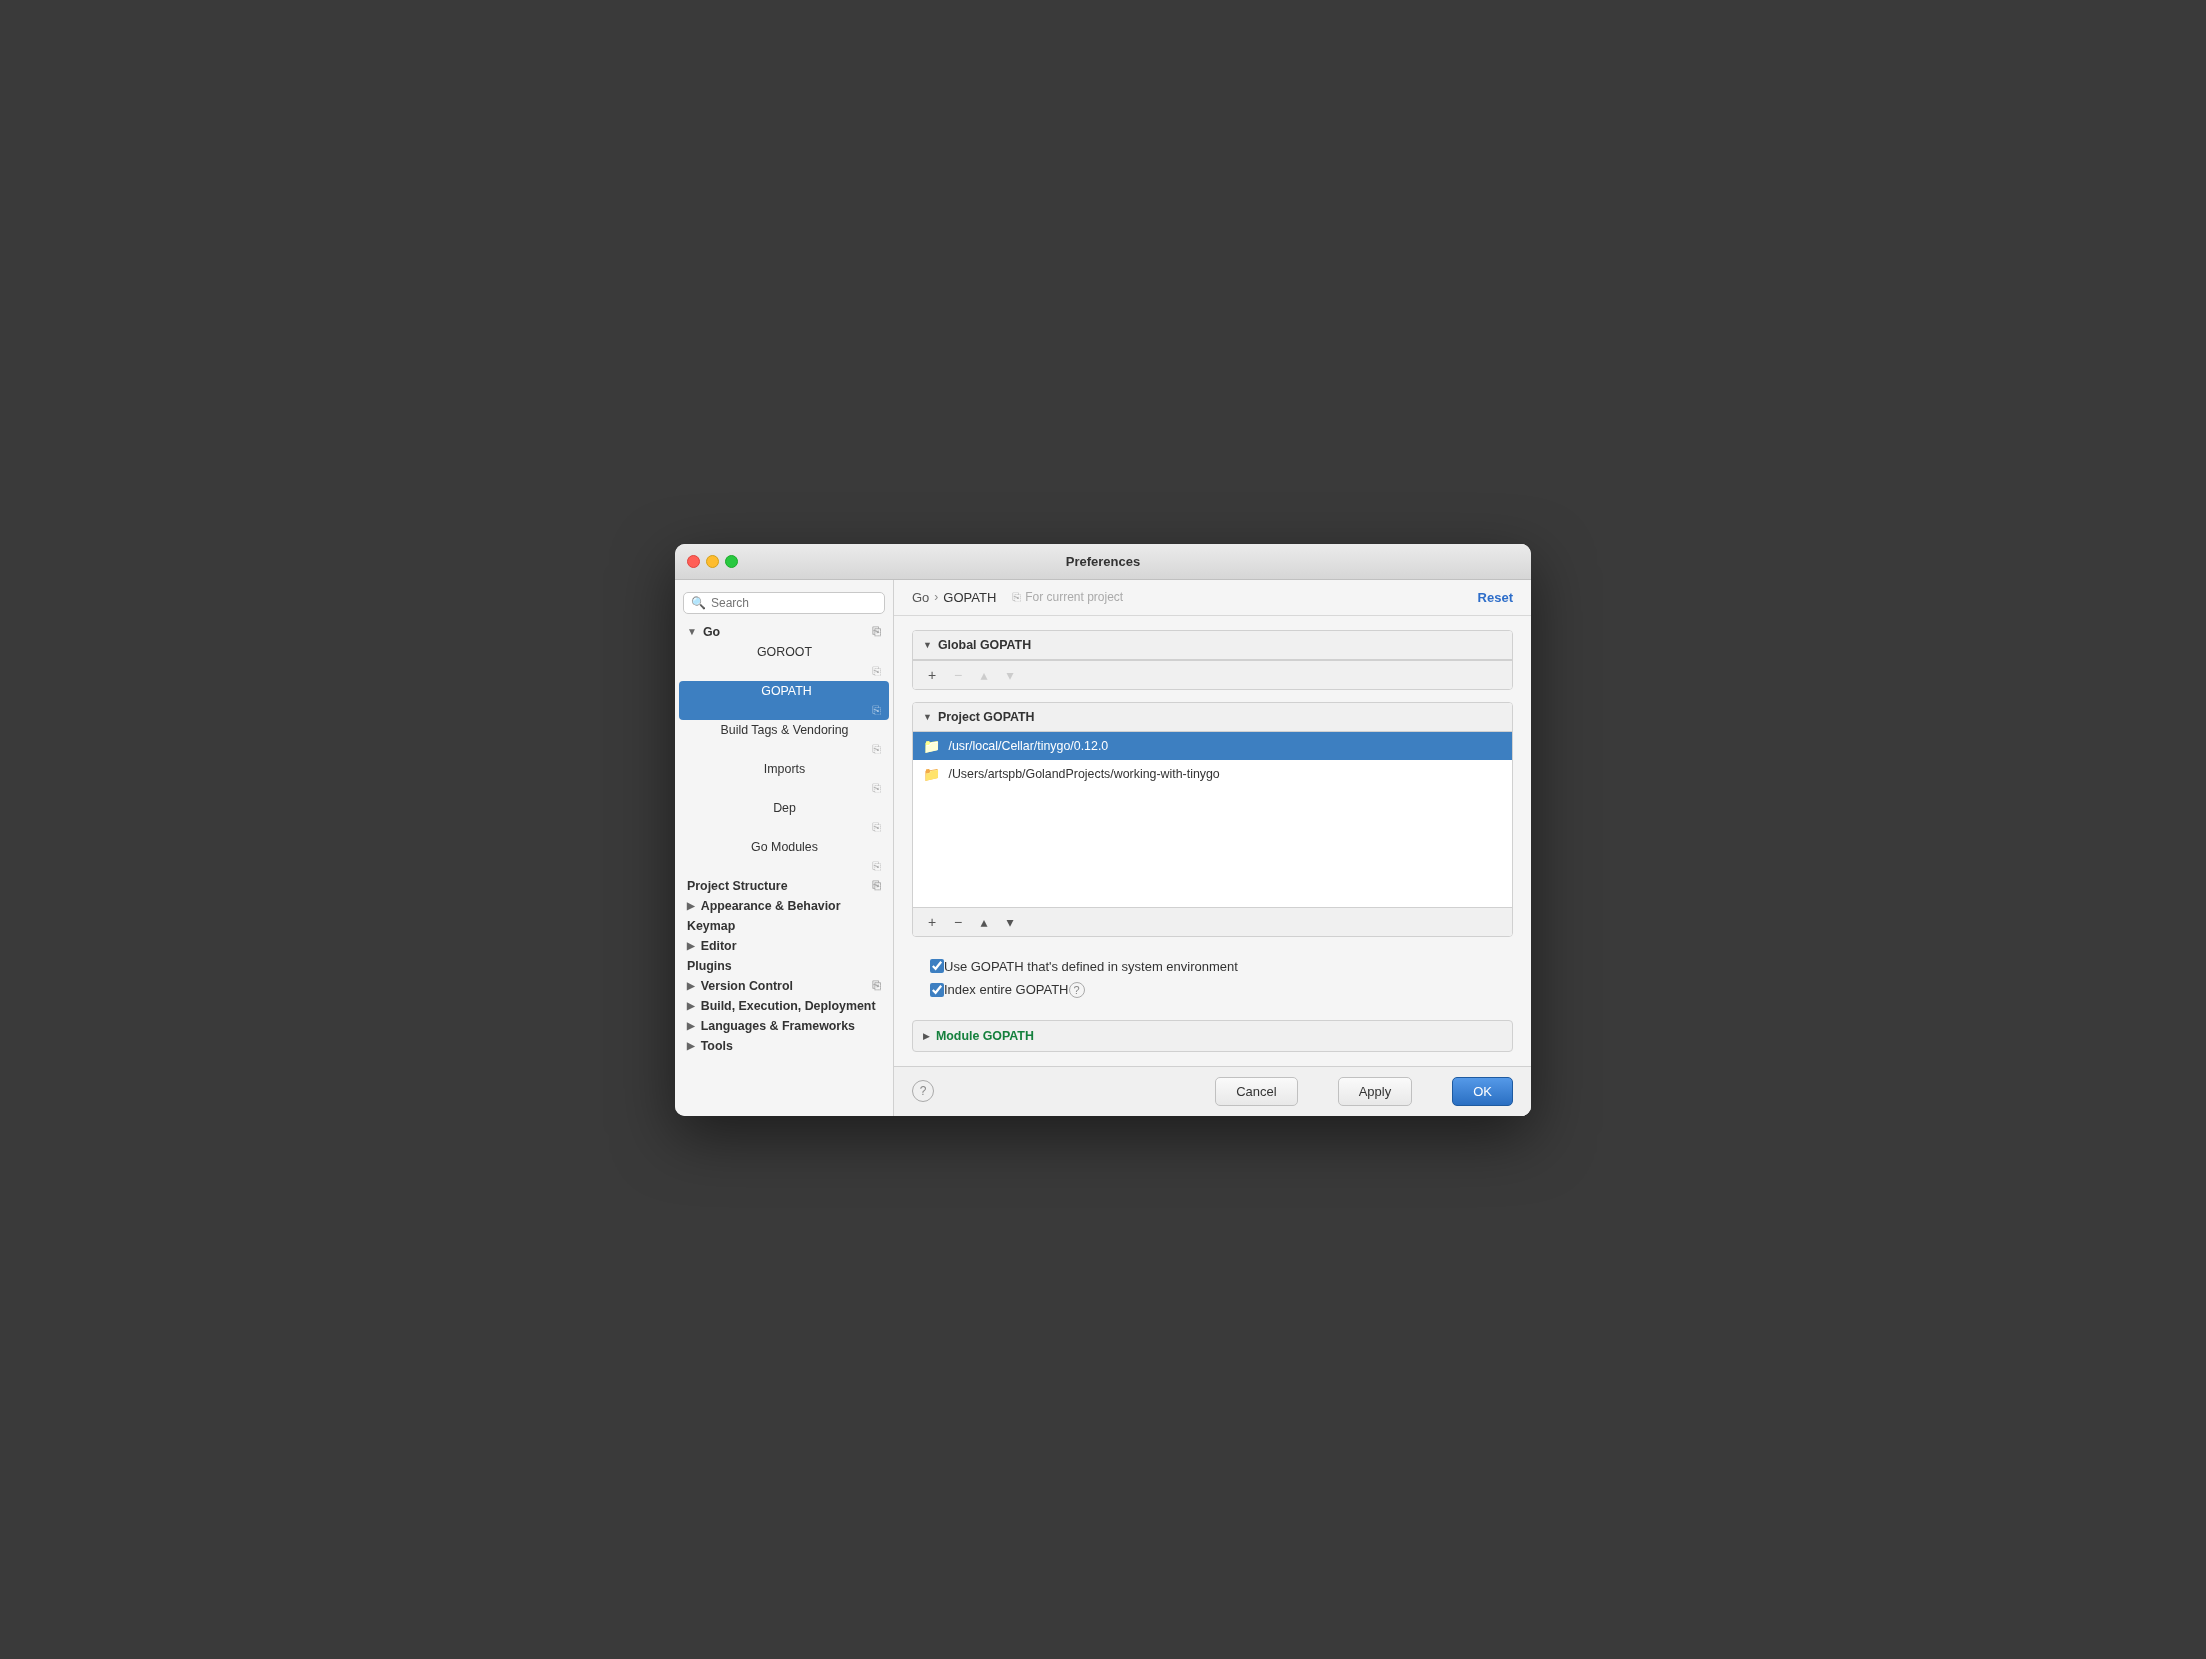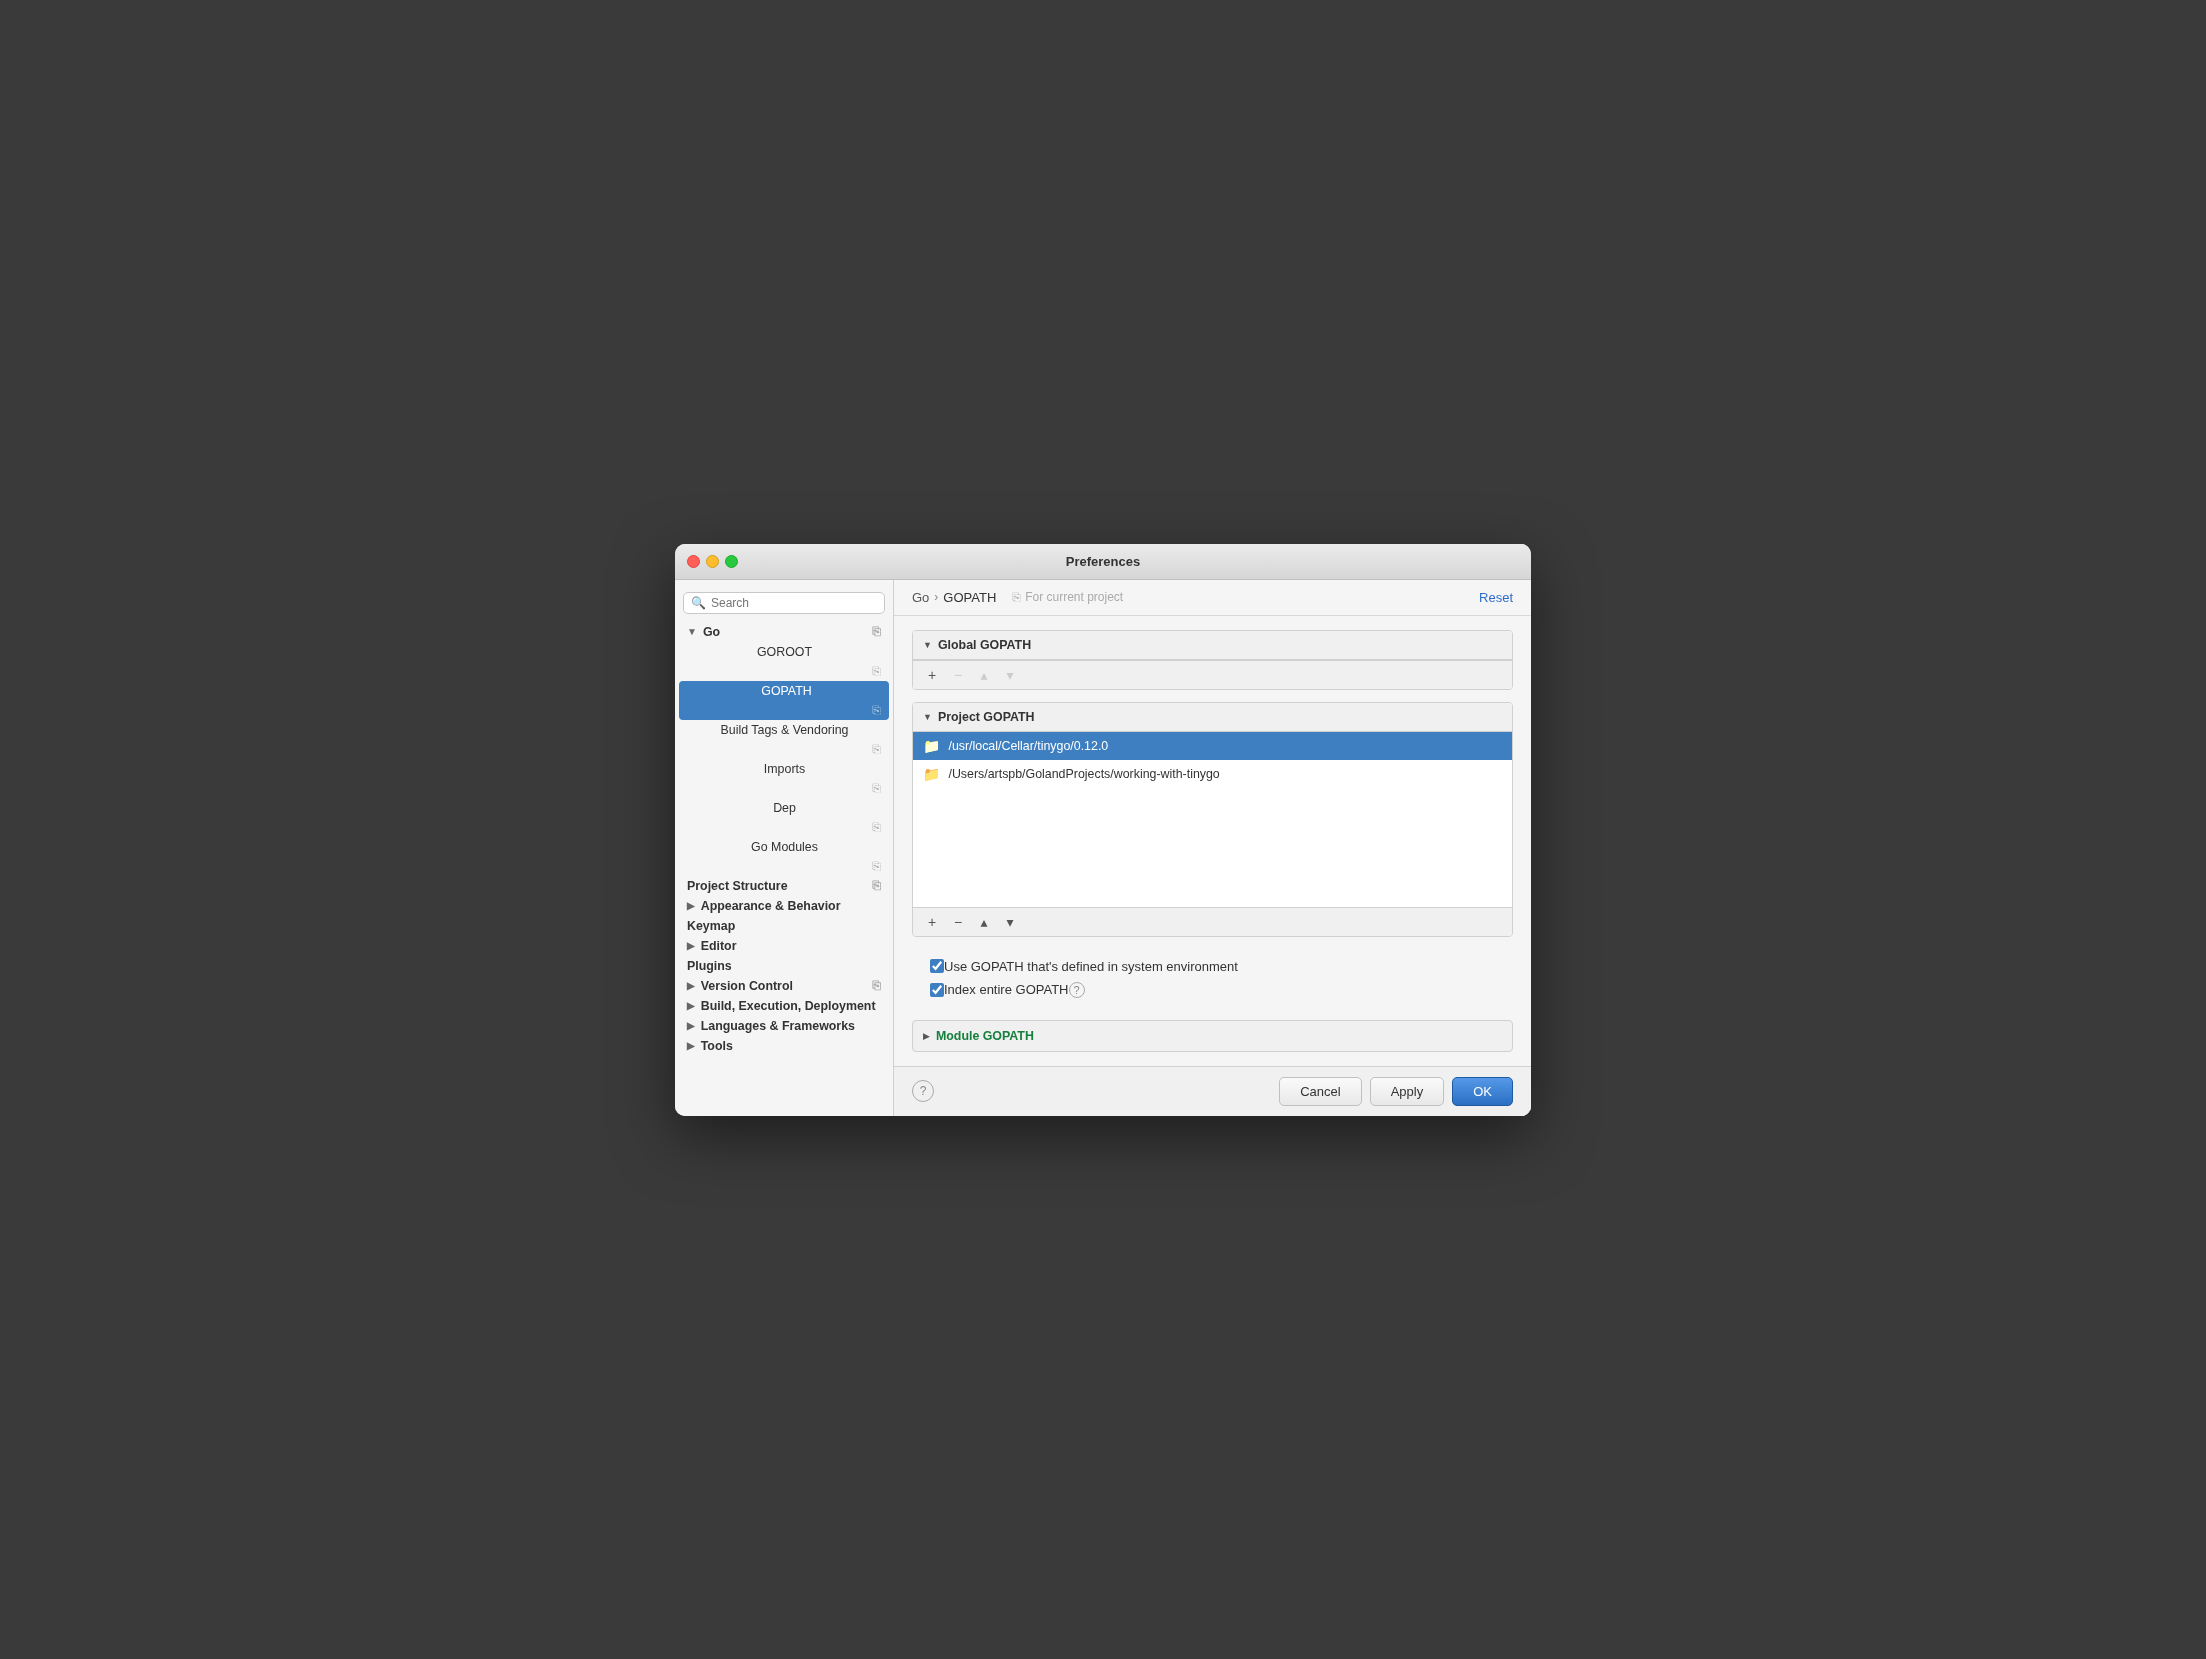--- a/index.html
+++ b/index.html
@@ -151,21 +151,21 @@
       font-size: 12px;
       color: #aaa;
       display: flex;
       align-items: center;
       gap: 4px;
     }
     .reset-btn {
       margin-left: auto;
       font-size: 13px;
       color: #2d6dc9;
-      font-weight: 400;
+      font-weight: 700;
       cursor: pointer;
       background: none;
       border: none;
     }
     .content-area {
       flex: 1;
       padding: 14px 18px;
       overflow-y: auto;
       display: flex;
       flex-direction: column;
@@ -319,20 +319,21 @@
     }
     .footer-spacer { flex: 1; }
     .footer-btn {
       padding: 6px 20px;
       border-radius: 5px;
       font-size: 13px;
       cursor: pointer;
       border: 1px solid #c0c0c0;
       background: linear-gradient(to bottom, #fafafa, #e8e8e8);
       color: #333;
+      margin-left: 32px;
     }
     .footer-btn.primary {
       background: linear-gradient(to bottom, #5599e8, #2a6fc2);
       color: #fff;
       border: 1px solid #1e5aa0;
     }
     .chevron-down {
       font-size: 9px;
       color: #555;
     }

